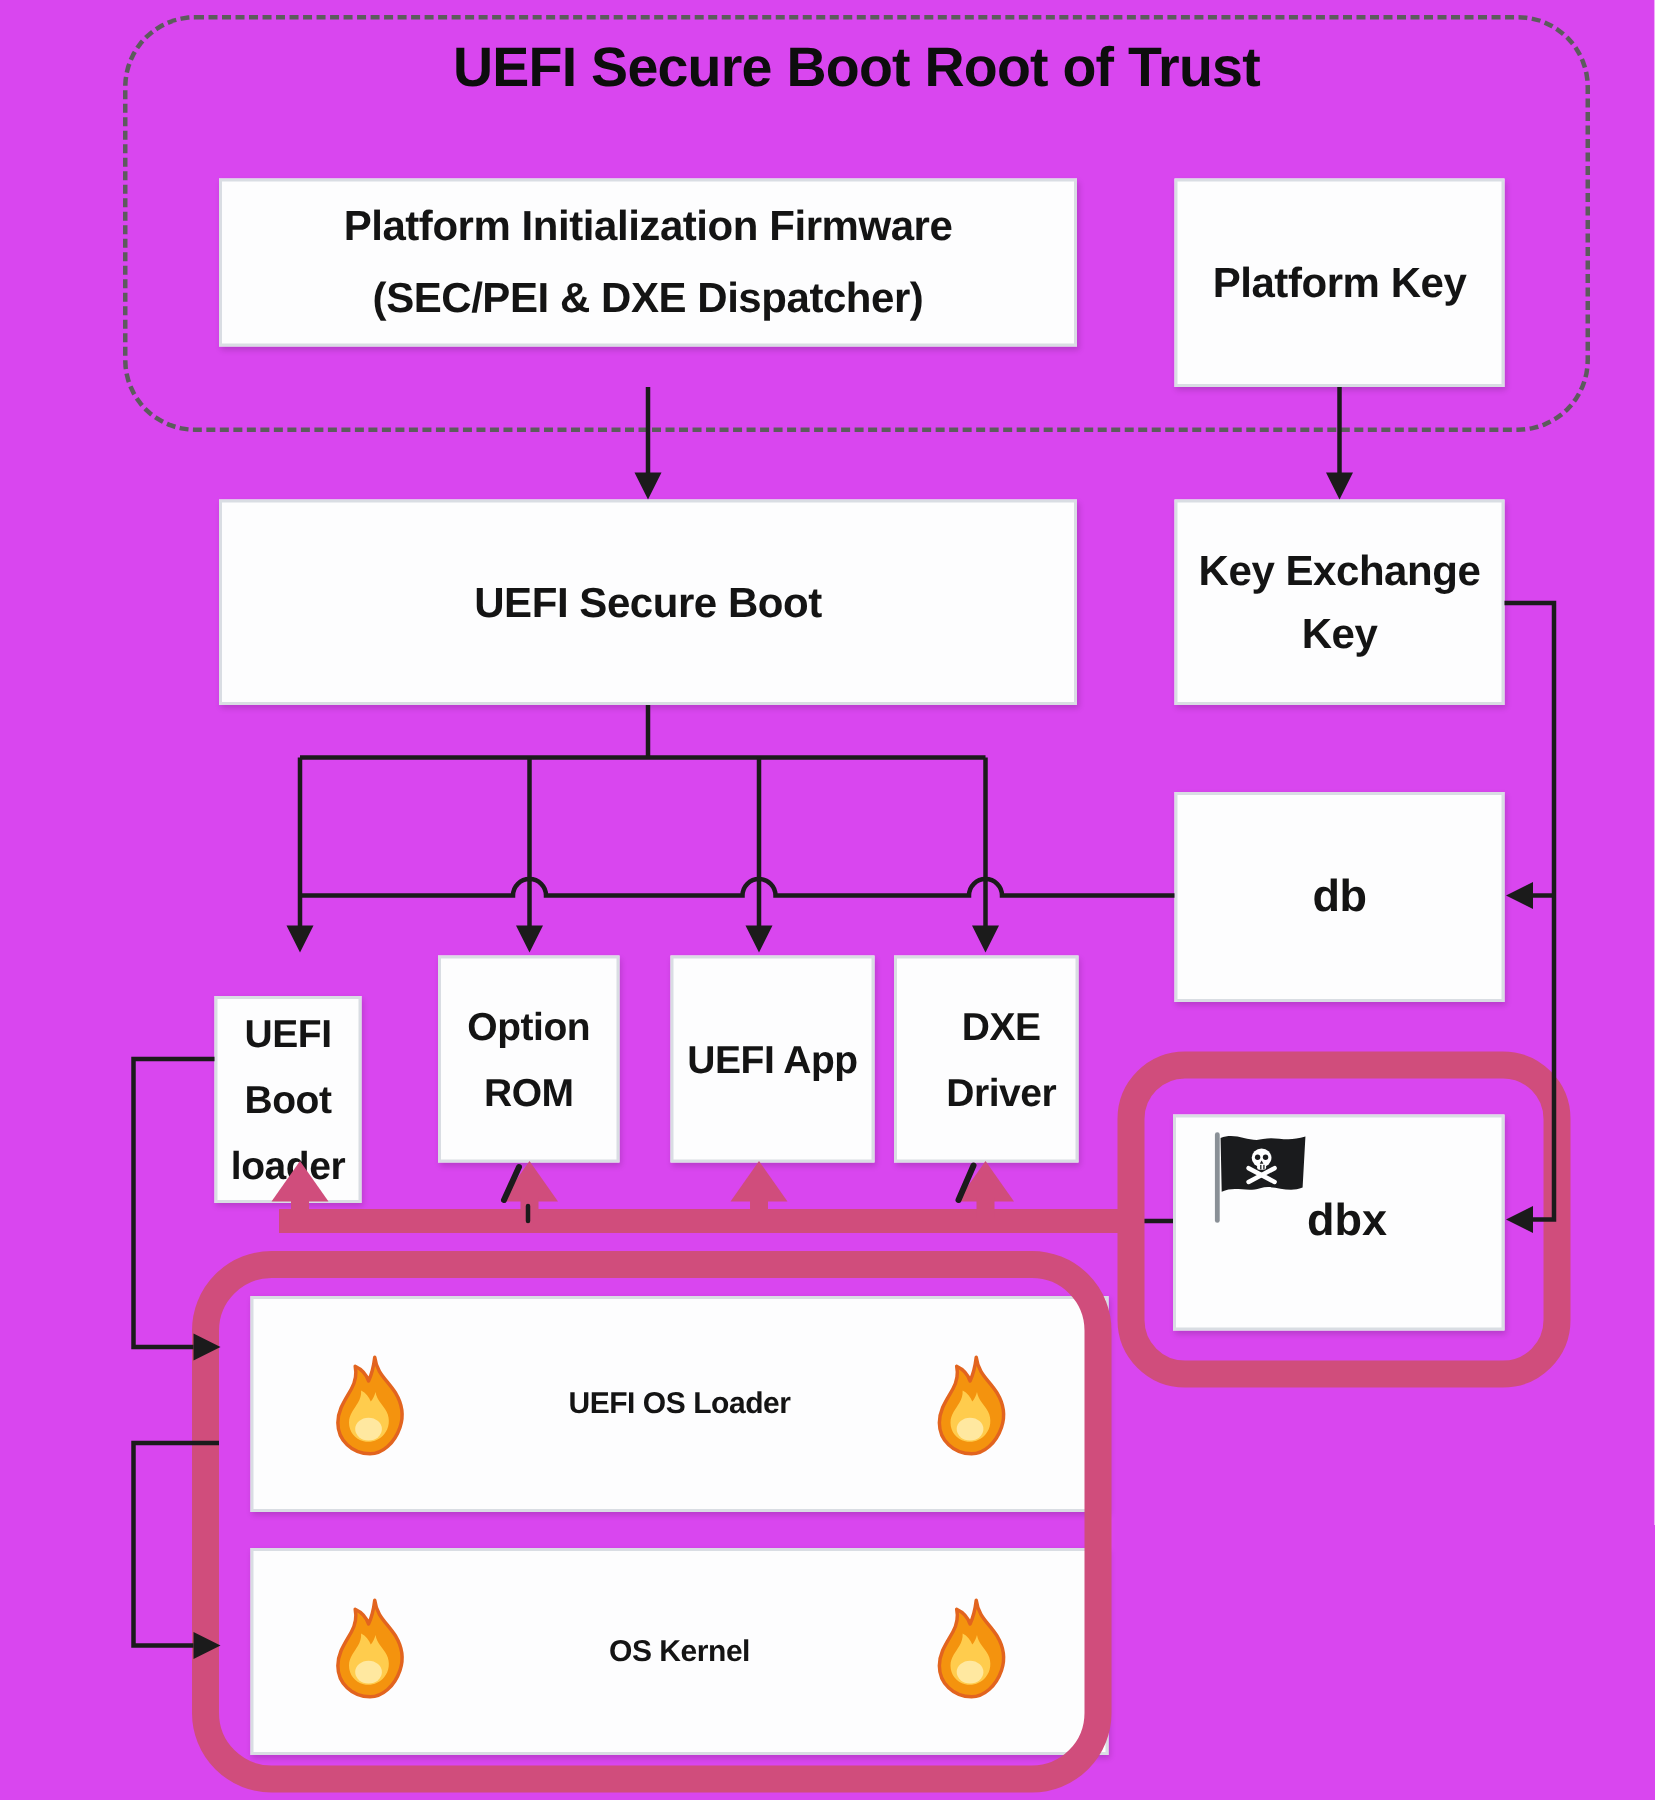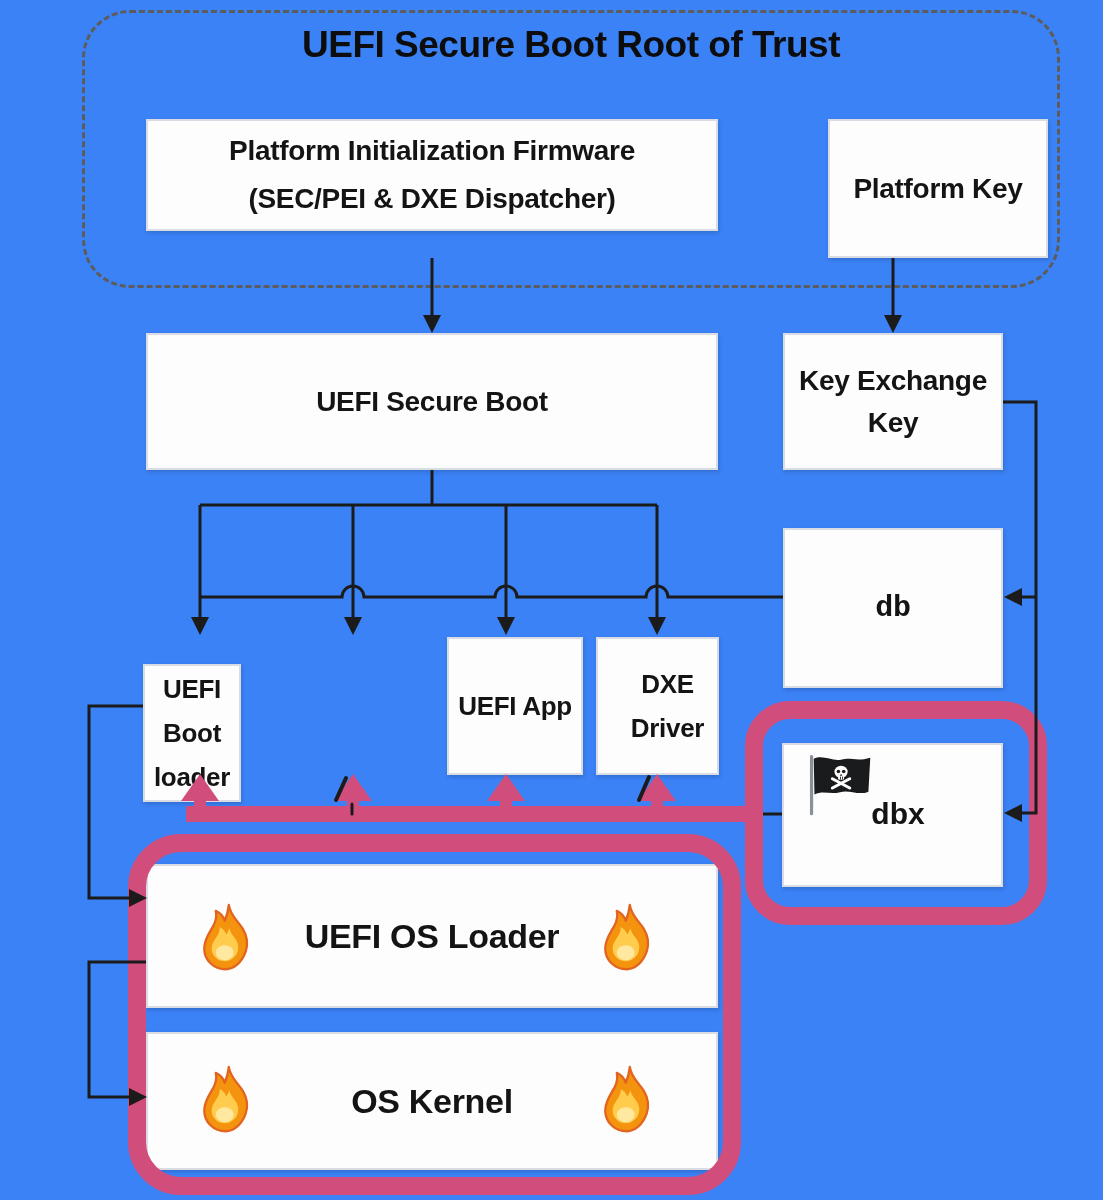--- a/index.html
+++ b/index.html
@@ -1,38 +1,38 @@
 <!DOCTYPE html>
 <html><head>
 <meta charset="utf-8">
 <style>
   html,body{margin:0;padding:0;background:#ffffff;}
   .stage{
-    position:relative;width:1103px;height:1200px;background:#3b82f6;
+    position:relative;width:1103px;height:1200px;background:#d946ef;
     font-family:"Liberation Sans","DejaVu Sans",sans-serif;
     color:#141414;overflow:hidden;
   }
   .dashed-container{
     position:absolute;left:82px;top:10px;width:972px;height:272px;
     border:3px dashed #5c5c5c;border-radius:48px;background:transparent;
   }
   .diagram-title{
     position:absolute;left:82px;top:24px;width:978px;text-align:center;
     font-size:37px;font-weight:700;letter-spacing:-0.5px;color:#0d0d0d;
   }
   .node{
     position:absolute;background:#fdfdfe;border:2px solid #d9dde3;
     box-shadow:1px 2px 4px rgba(0,0,0,0.16);
     display:flex;align-items:center;justify-content:center;
     text-align:center;font-weight:700;box-sizing:border-box;
   }
   .node-lg{font-size:28px;line-height:48px;letter-spacing:-0.3px;}
   .node-sm{font-size:26px;line-height:44px;padding:0 8px;letter-spacing:-0.3px;}
   .node-key{font-size:30px;letter-spacing:-0.3px;}
-  .node-wide{font-size:34px;letter-spacing:-0.3px;}
+  .node-wide{font-size:20px;letter-spacing:-0.3px;margin-left:21px;}
   .kek{line-height:42px;padding:0 8px;}
   .pif-line{display:block;}
   #dbx-box{display:block;}
   .dbx-label{
     position:absolute;left:76px;top:52px;width:76px;text-align:center;
     font-size:30px;font-weight:700;
   }
   .flag{position:absolute;left:22px;top:8px;}
   .flame{position:absolute;}
   svg.overlay{position:absolute;left:0;top:0;pointer-events:none;}
@@ -45,27 +45,27 @@
   <div class="dashed-container"></div>
   <div class="diagram-title">UEFI Secure Boot Root of Trust</div>
 
   <div class="node node-lg" style="left:146px;top:119px;width:572px;height:112px;">
     <div>
       <span class="pif-line">Platform Initialization Firmware</span>
       <span class="pif-line">(SEC/PEI &amp; DXE Dispatcher)</span>
     </div>
   </div>
 
-  <div class="node node-lg" style="left:828px;top:119px;width:220px;height:139px;">Platform Key</div>
+  <div class="node node-lg" style="left:783px;top:119px;width:220px;height:139px;">Platform Key</div>
 
   <div class="node node-lg" style="left:146px;top:333px;width:572px;height:137px;">UEFI Secure Boot</div>
 
   <div class="node node-lg kek" style="left:783px;top:333px;width:220px;height:137px;">Key Exchange Key</div>
 
-  <div class="node node-key" style="left:783px;top:528px;width:220px;height:160px;font-family:Liberation Mono, monospace;">db</div>
+  <div class="node node-key" style="left:783px;top:528px;width:220px;height:140px;">db</div>
 
   <div class="node" id="dbx-box" style="left:782px;top:743px;width:221px;height:144px;padding-left:20px;">
     <svg class="flag" width="72" height="66" viewBox="0 0 76 70">
       <rect x="4" y="2" width="3.4" height="64" rx="1.7" fill="#8a9097"></rect>
       <path d="M8 6 C19 1.5 28 9.5 38 6.8 C47 4.4 54 9.3 68 5 L66 41 C55 45.5 46 38.5 36 41.5 C26 44.5 18 39.5 8.8 44 Z" fill="#1a1b1d"></path>
       <ellipse cx="37" cy="20" rx="7" ry="6.6" fill="#ffffff"></ellipse>
       <rect x="33.8" y="24.8" width="6.4" height="3.6" rx="1.6" fill="#ffffff"></rect>
       <rect x="36" y="25" width="0.9" height="3.2" fill="#1a1b1d"></rect>
       <rect x="38.2" y="25" width="0.9" height="3.2" fill="#1a1b1d"></rect>
       <circle cx="34.2" cy="19.6" r="1.9" fill="#1a1b1d"></circle>
@@ -74,20 +74,21 @@
       <g fill="#ffffff">
         <rect x="25" y="30.6" width="24" height="3.2" rx="1.6" transform="rotate(28 37 32.2)"></rect>
         <rect x="25" y="30.6" width="24" height="3.2" rx="1.6" transform="rotate(-28 37 32.2)"></rect>
       </g>
     </svg>
     <div class="dbx-label">dbx</div>
   </div>
 
   <div class="node node-sm" style="left:143px;top:637px;width:98px;height:138px;margin-top:27px;">UEFI Boot loader</div>
 
+  <div class="node node-sm" style="left:292px;top:637px;width:121px;height:138px;">Option ROM</div>
 
   <div class="node node-sm" style="left:447px;top:637px;width:136px;height:138px;">UEFI App</div>
 
   <div class="node node-sm" style="left:596px;top:637px;width:123px;height:138px;padding-left:28px;">DXE Driver</div>
 
   <div class="node node-wide" style="left:146px;top:864px;width:572px;height:144px;">
     <svg class="flame" style="left:47px;top:36px;" width="66" height="80" viewBox="0 0 40 48">
       <use href="#flame-sym"></use>
     </svg>
     <span>UEFI OS Loader</span>

